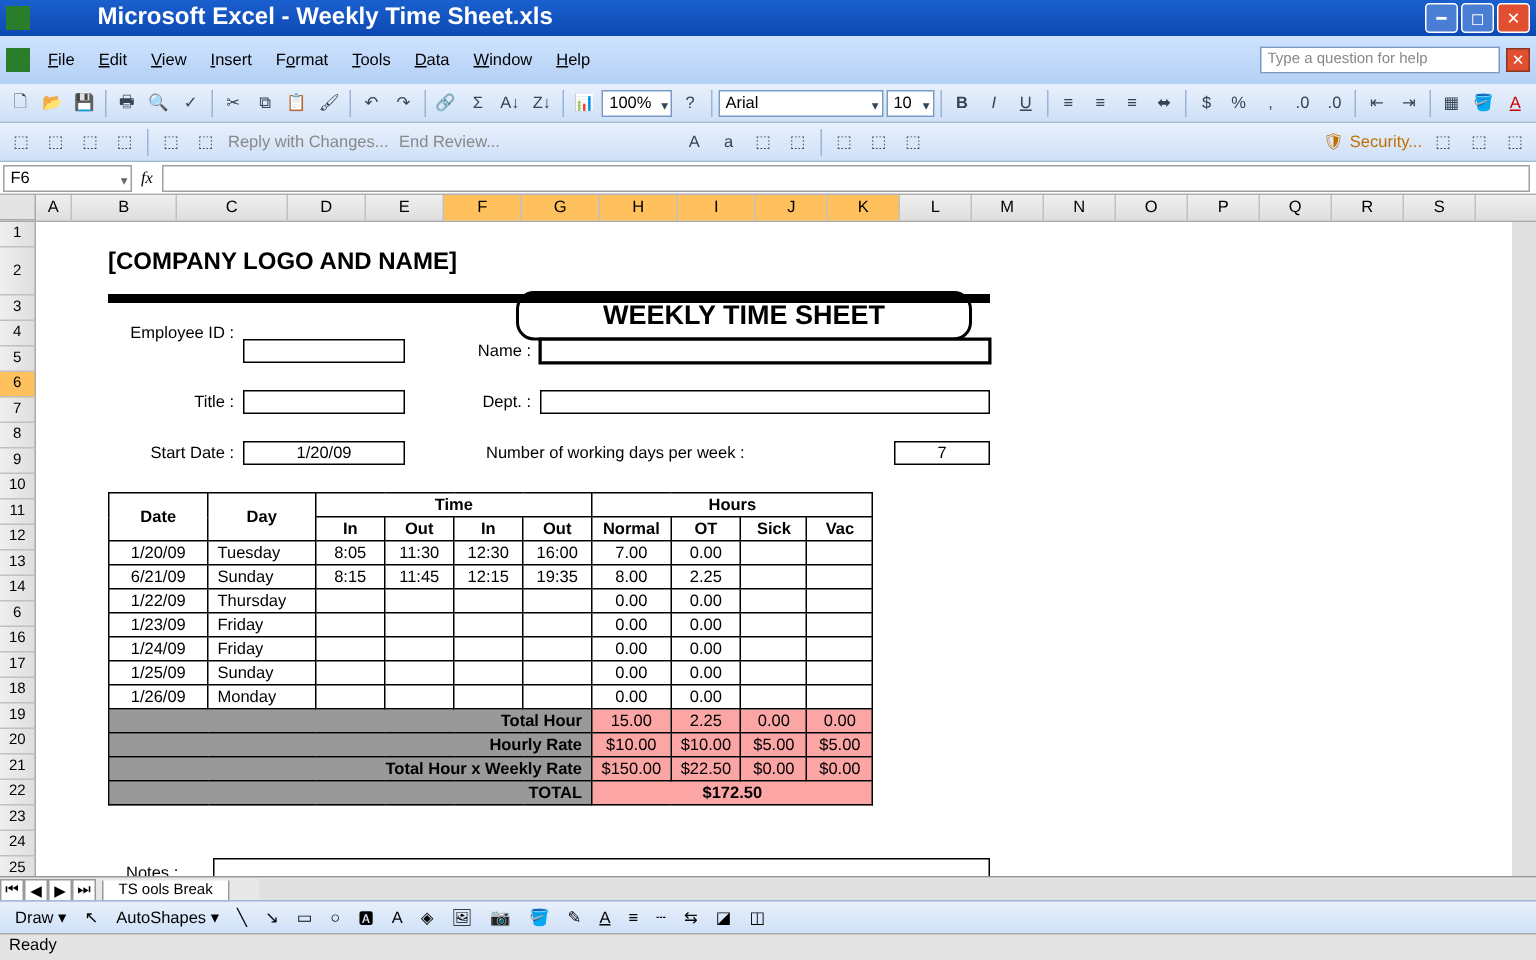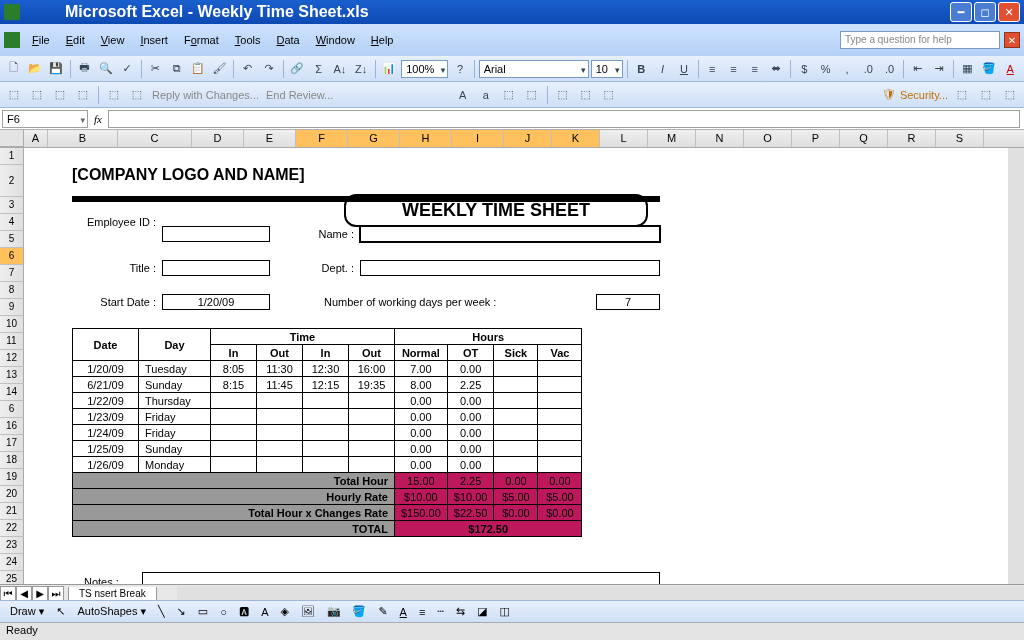--- a/index.html
+++ b/index.html
@@ -47,21 +47,21 @@
   .titlebox { border: 2px solid #000; font: bold 18px Arial; text-align: center; padding: 4px 56px; border-radius: 12px; display: inline-block; margin-top: 36px; }
   .thickbar { background: #000; height: 6px; }
   .lbl { font: 11px Arial; text-align: right; }
   .fieldbox { border: 1px solid #000; height: 16px; background: #fff; display: inline-block; }
   .fieldbox.active { outline: 2px solid #000; outline-offset: -1px; }
   table.ts { border-collapse: collapse; position: absolute; font: 11px Arial; }
   table.ts th, table.ts td { border: 1px solid #000; padding: 1px 6px; text-align: center; height: 16px; }
   table.ts th { font-weight: bold; background: #fff; }
   table.ts .lefttxt { text-align: left; }
   table.ts .tot { background: #999; font-weight: bold; text-align: right; }
-  table.ts .totval { background: #be185d; }
+  table.ts .totval { background: #fca5a5; }
   .notes-lbl { font: 11px Arial; }
   .tabs-row { position: absolute; bottom: 38px; left: 0; right: 0; height: 18px; background: #e8e8e8; display: flex; align-items: center; font-size: 10px; border-top: 1px solid #999; }
   .tabs-row .nav { display: flex; }
   .tabs-row .nav div { width: 16px; height: 16px; border: 1px solid #999; display: flex; align-items: center; justify-content: center; background: #fff; cursor: pointer; }
   .tabs-row .tab { background: #fff; border: 1px solid #999; border-top: none; padding: 1px 10px; margin-left: 4px; cursor: pointer; }
   .tabs-row .scroll { flex: 1; height: 16px; background: #e0e0e0; margin-left: 20px; position: relative; }
   .drawbar { position: absolute; bottom: 18px; left: 0; right: 0; height: 22px; background: linear-gradient(#e8f0fc,#cfe0f7); display: flex; align-items: center; gap: 4px; padding: 0 6px; font-size: 11px; border-top: 1px solid #a0b8d8; }
   .drawbar .db { padding: 1px 4px; cursor: pointer; }
   .statusbar { position: absolute; bottom: 0; left: 0; right: 0; height: 18px; background: #e4e4e4; border-top: 1px solid #aaa; font-size: 11px; padding: 1px 6px; }
   .vscroll { position: absolute; right: 0; top: 18px; bottom: 0; width: 16px; background: #e0e0e0; }
@@ -376,21 +376,21 @@
           <td class="totval">0.00</td>
         </tr>
         <tr>
           <td colspan="6" class="tot">Hourly Rate</td>
           <td class="totval">$10.00</td>
           <td class="totval">$10.00</td>
           <td class="totval">$5.00</td>
           <td class="totval">$5.00</td>
         </tr>
         <tr>
-          <td colspan="6" class="tot">Total Hour x Changes Rate</td>
+          <td colspan="6" class="tot">Total Hour x Weekly Rate</td>
           <td class="totval">$150.00</td>
           <td class="totval">$22.50</td>
           <td class="totval">$0.00</td>
           <td class="totval">$0.00</td>
         </tr>
         <tr>
           <td colspan="6" class="tot">TOTAL</td>
           <td colspan="4" class="totval" style="font-weight:bold">$172.50</td>
         </tr>
       </tbody>
@@ -404,21 +404,21 @@
   </div>
 </div>
 
 <div class="tabs-row">
   <div class="nav">
     <div>⏮</div>
     <div>◀</div>
     <div>▶</div>
     <div>⏭</div>
   </div>
-  <div class="tab">TS nsert Break</div>
+  <div class="tab">TS ools Break</div>
   <div class="scroll"></div>
 </div>
 
 <div class="drawbar">
   <span class="db"><span>Draw</span> ▾</span>
   <span class="db">↖</span>
   <span class="db"><span>AutoShapes</span> ▾</span>
   <span class="db">╲</span>
   <span class="db">↘</span>
   <span class="db">▭</span>

